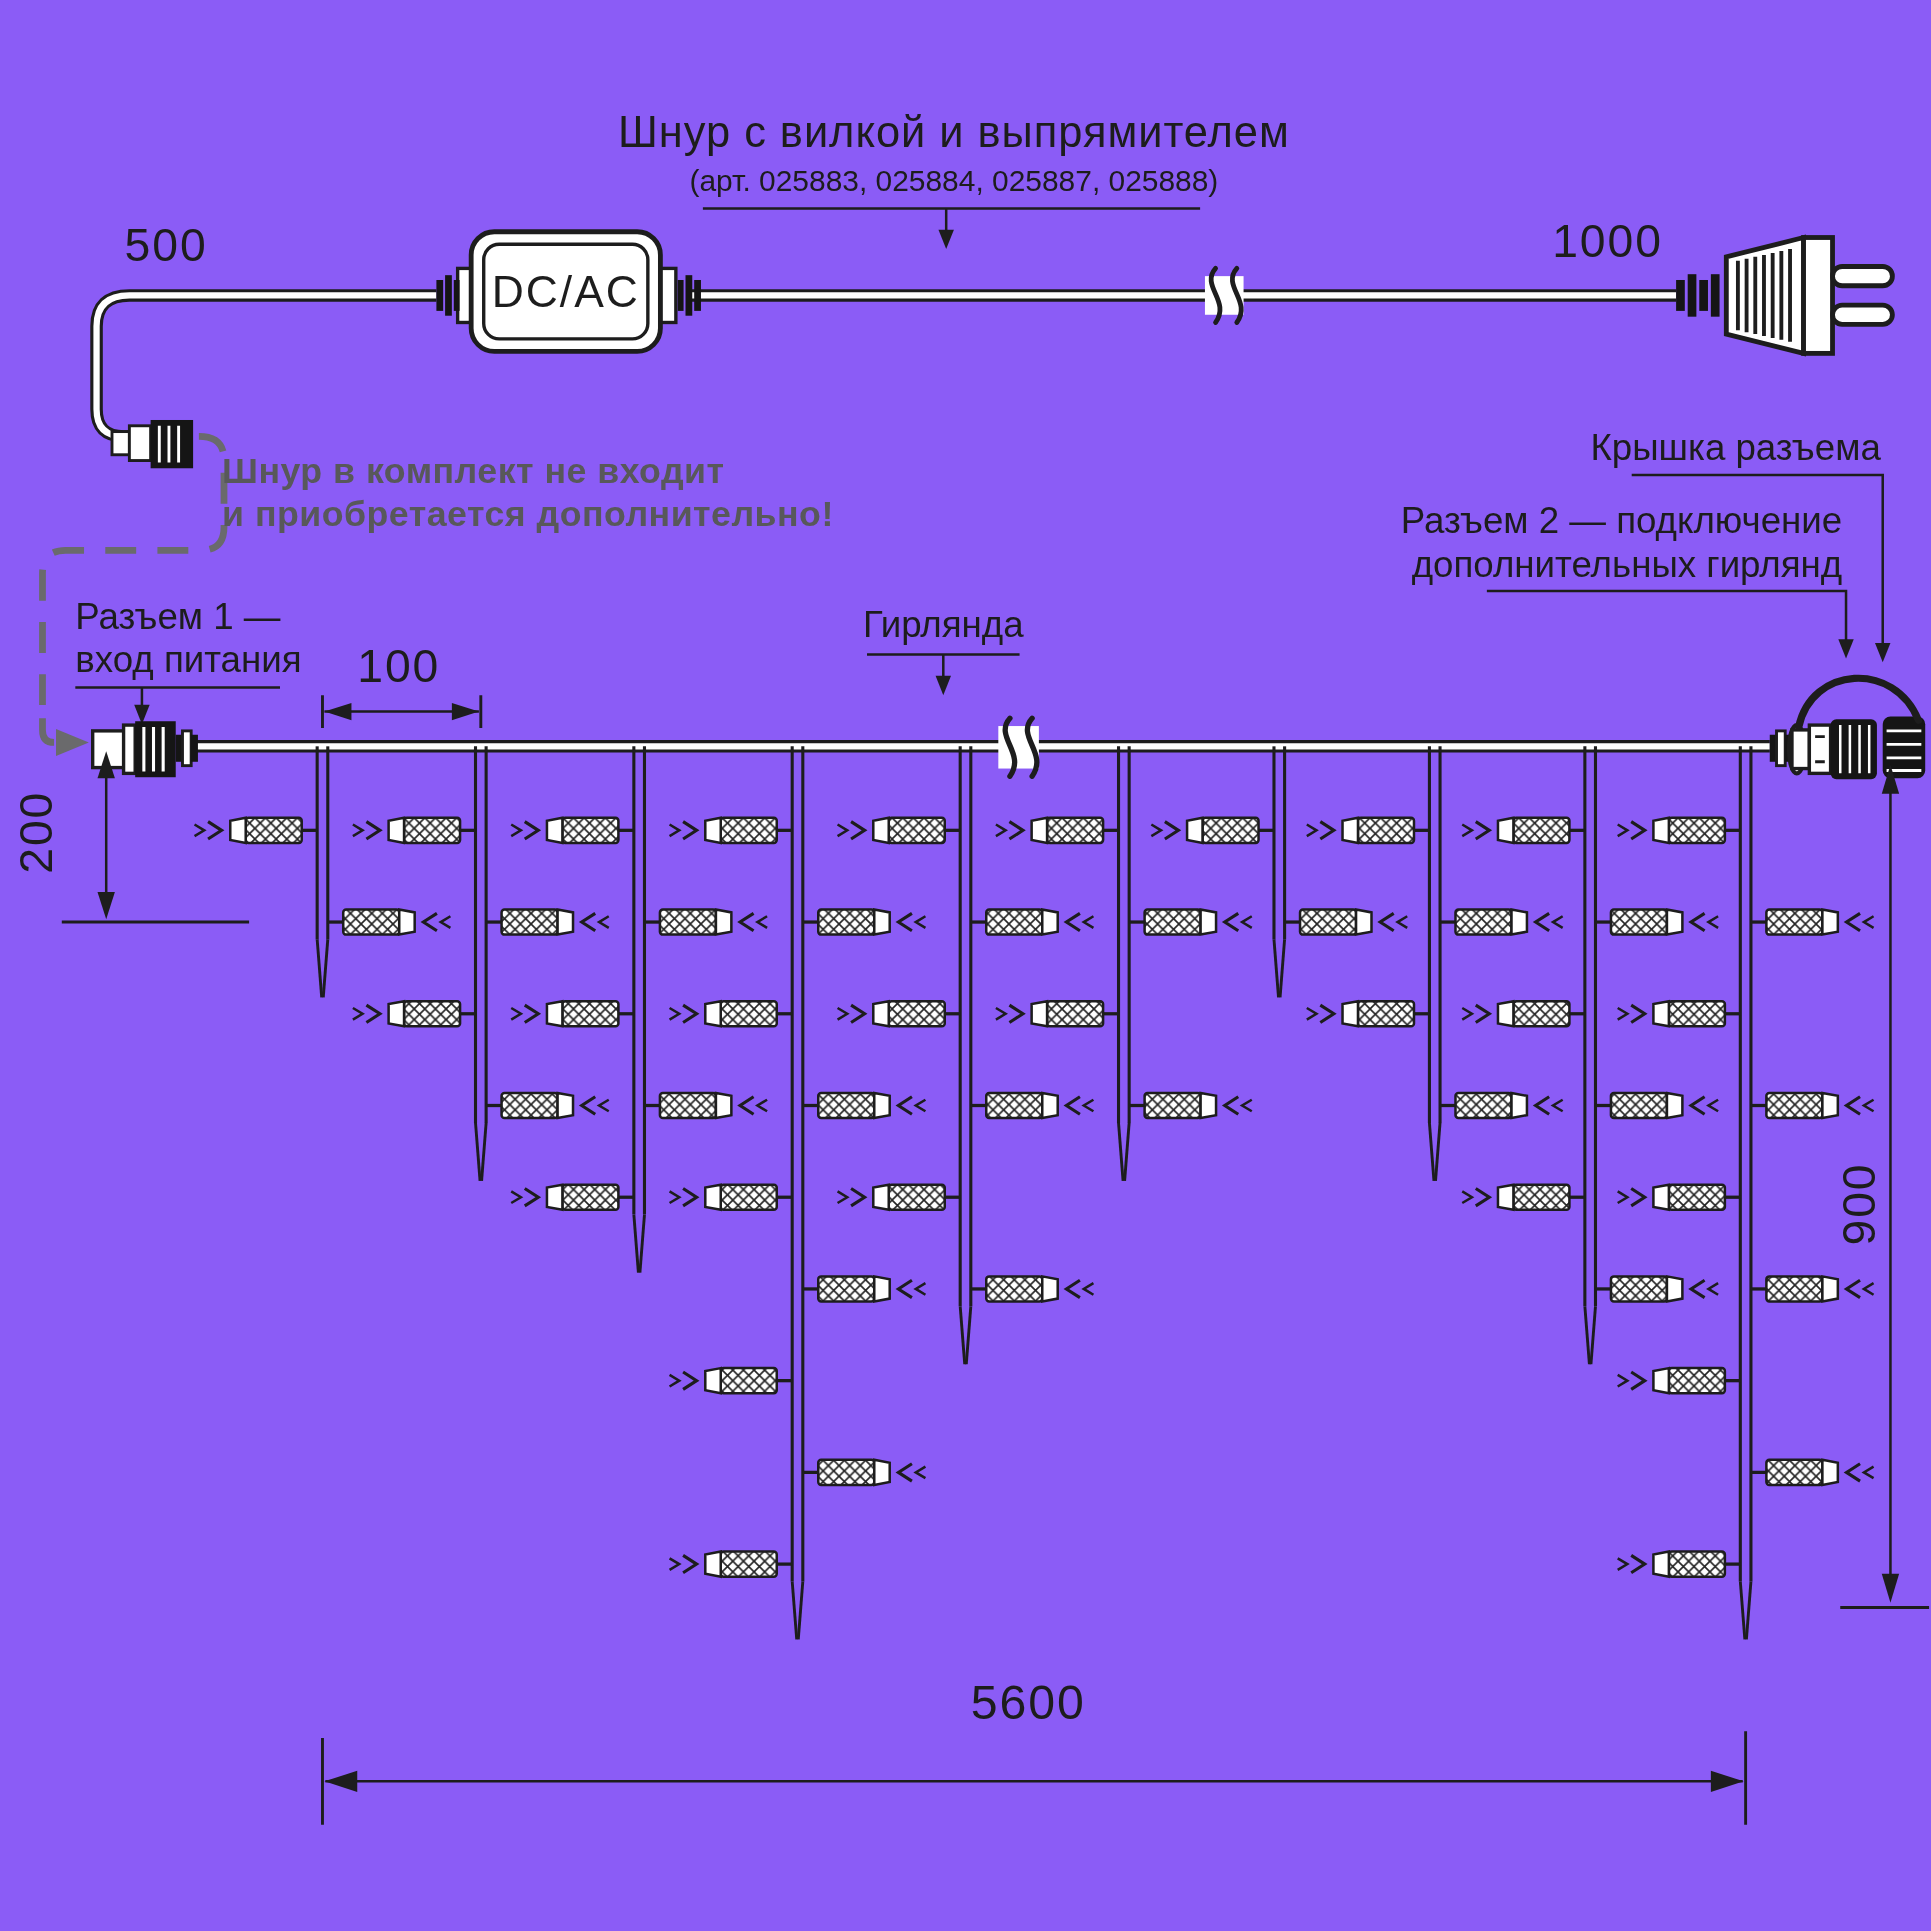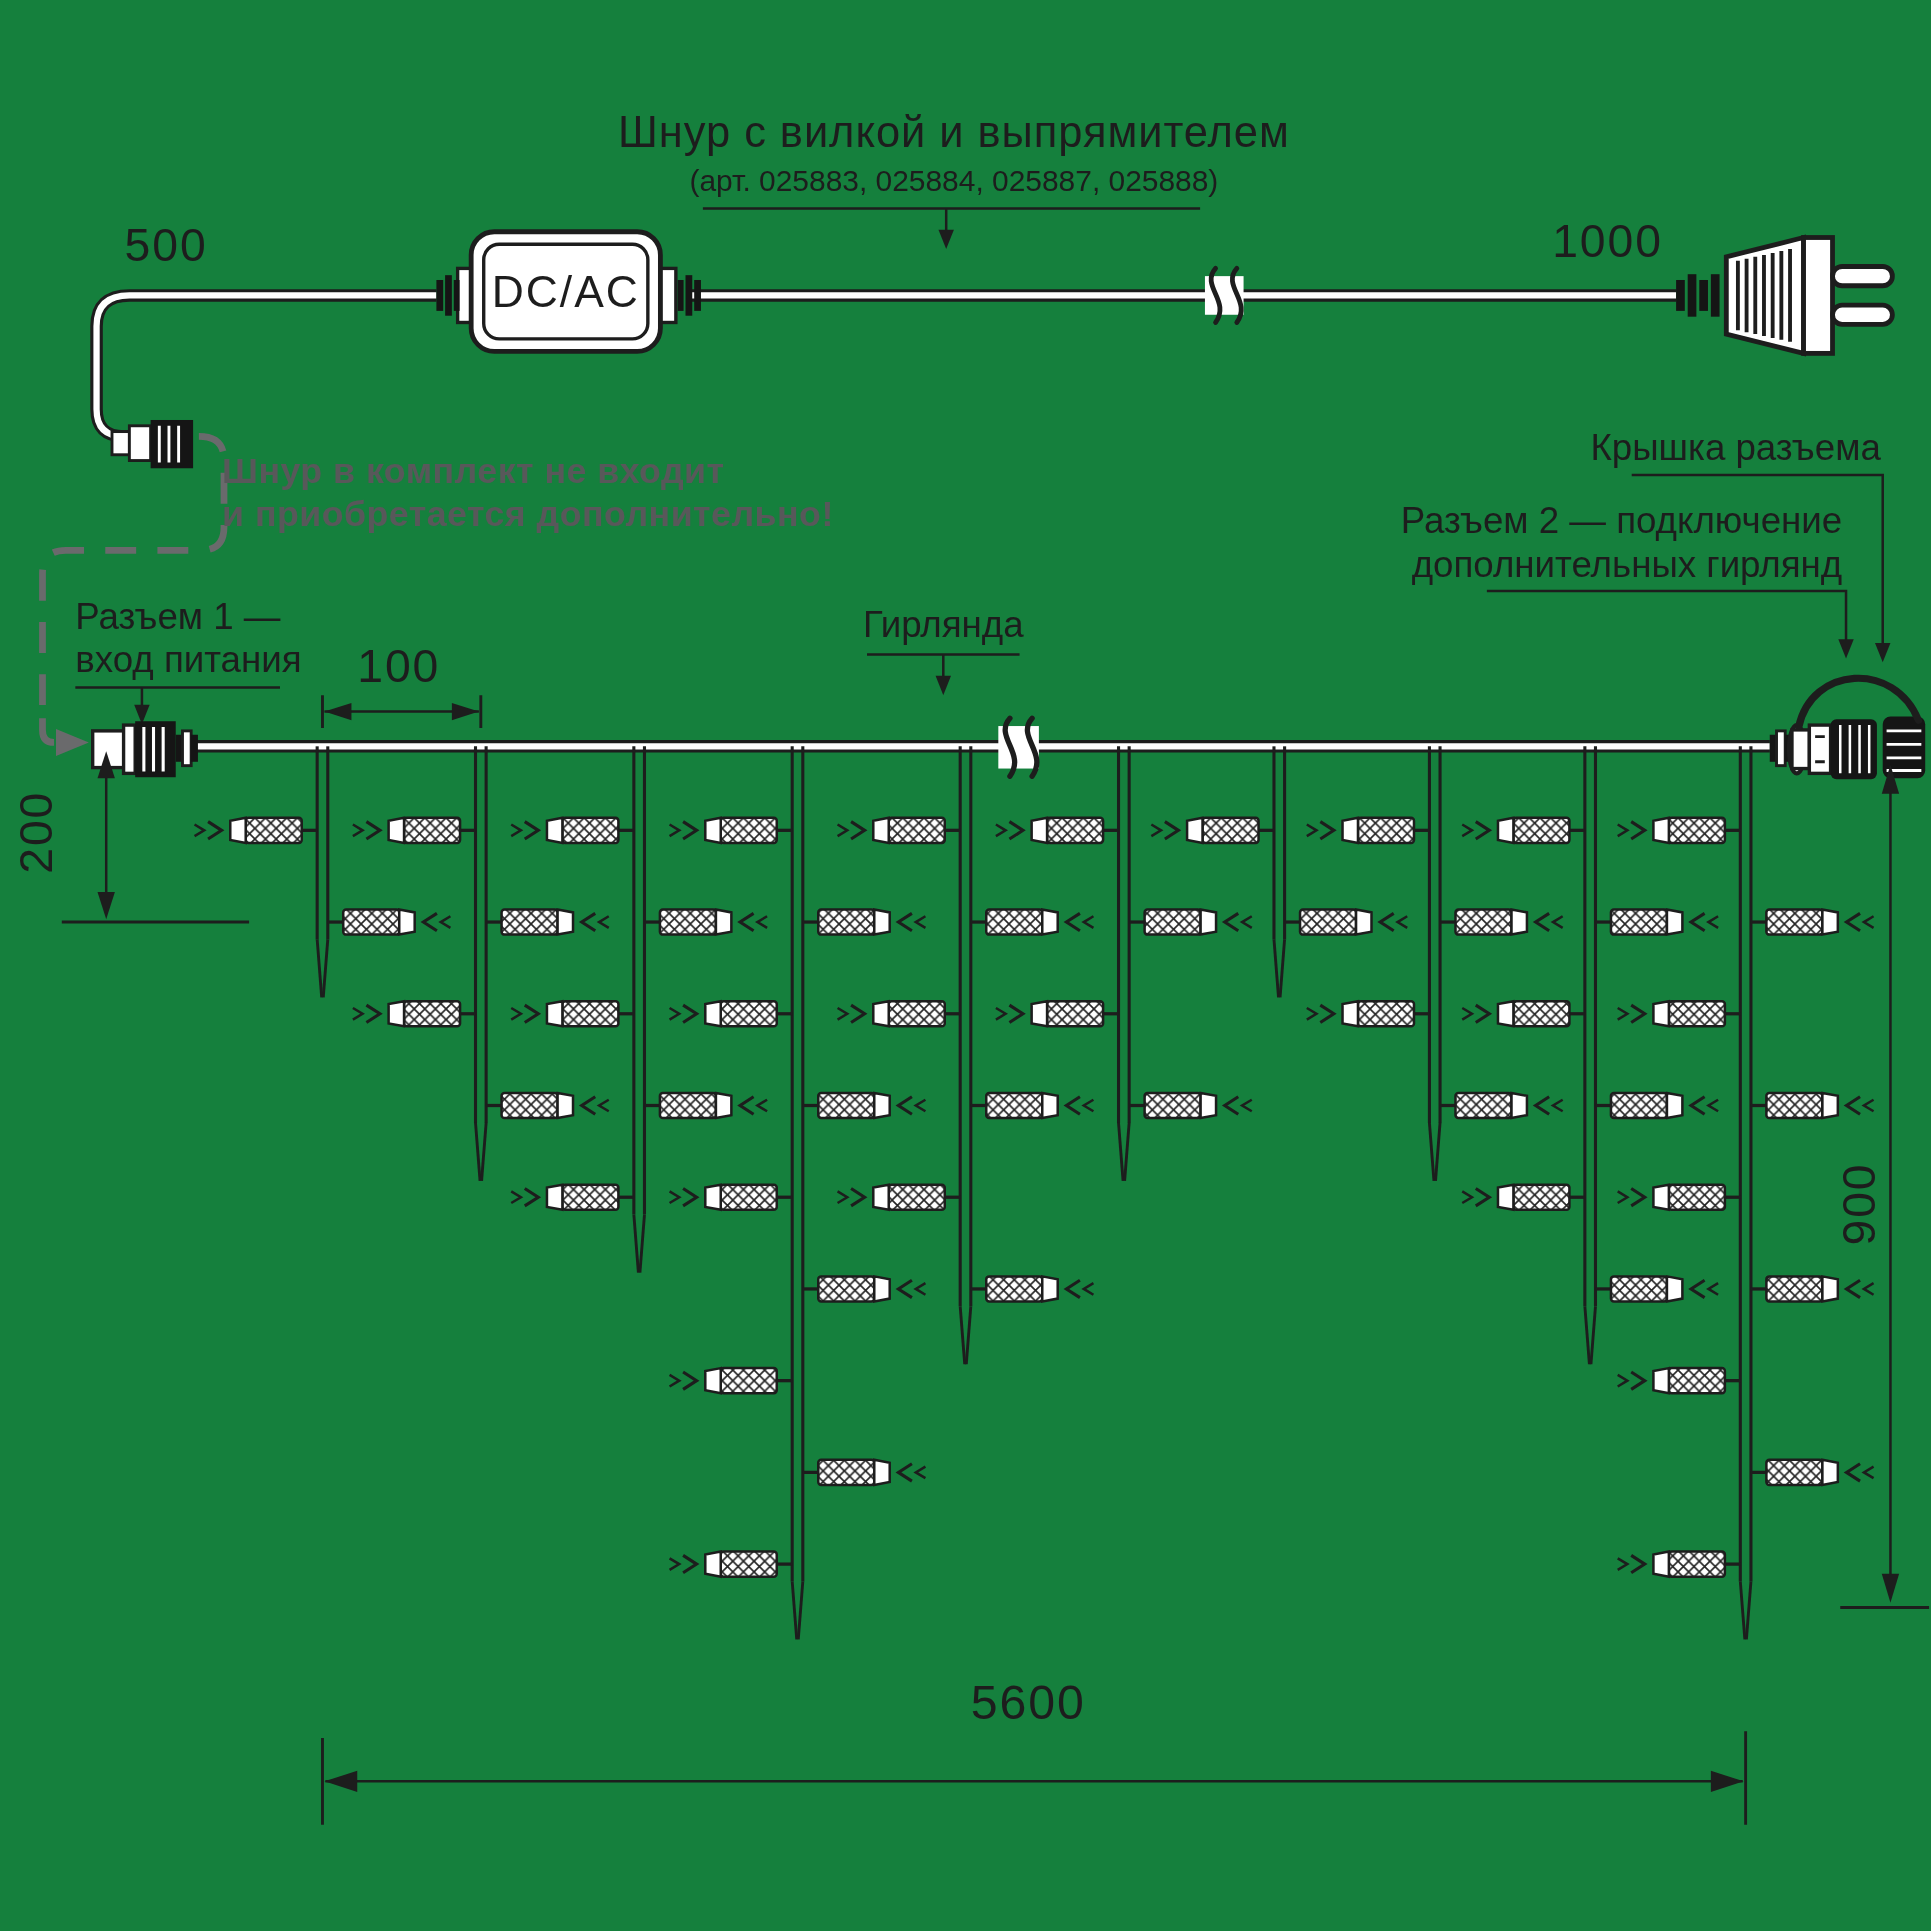--- a/index.html
+++ b/index.html
@@ -1,16 +1,16 @@
 <!DOCTYPE html>
 <html><head>
 <meta charset="utf-8">
 <style>
   html,body{margin:0;padding:0;background:#ffffff;}
-  .stage{width:1931px;height:1931px;position:relative;background:#15803d;}
+  .stage{width:1931px;height:1931px;position:relative;background:#8b5cf6;}
   svg{display:block;}
   text{fill:#1d1d1d;font-family:"Liberation Sans", sans-serif;}
   .t-title{font-size:45px;letter-spacing:1px;}
   .t-sub{font-size:31px;}
   .t-dim{font-size:48px;letter-spacing:2px;}
   .t-dim-big{font-size:50px;letter-spacing:2px;}
   .t-label{font-size:38px;}
   .t-dcac{font-size:46px;letter-spacing:2px;}
   .t-note{font-size:37px;font-weight:bold;fill:#58585a;letter-spacing:0.5px;}
   .ln{stroke:#1d1d1d;stroke-width:2.6;fill:none;}

